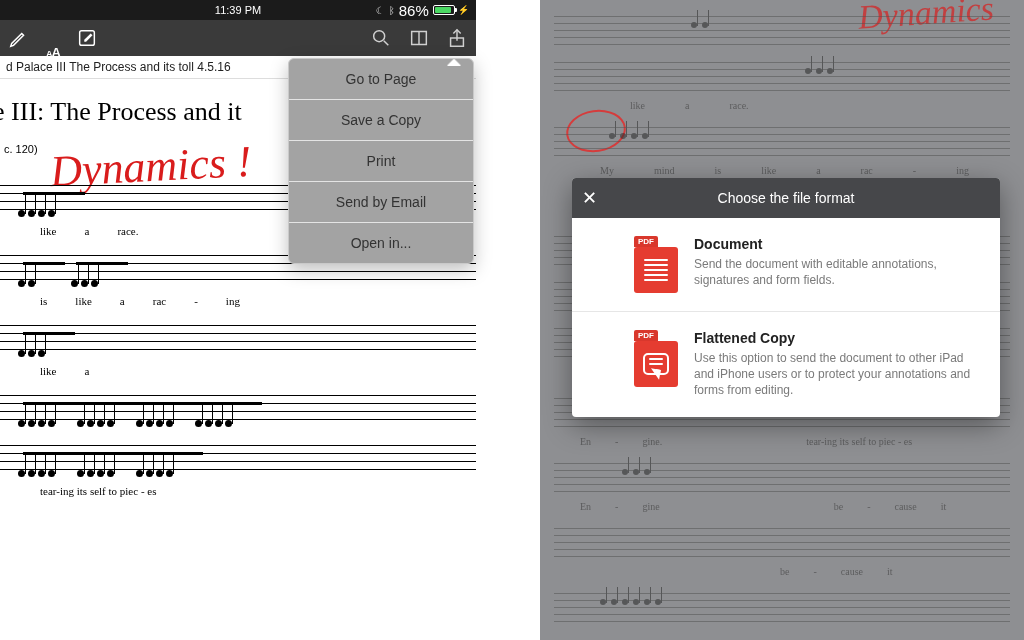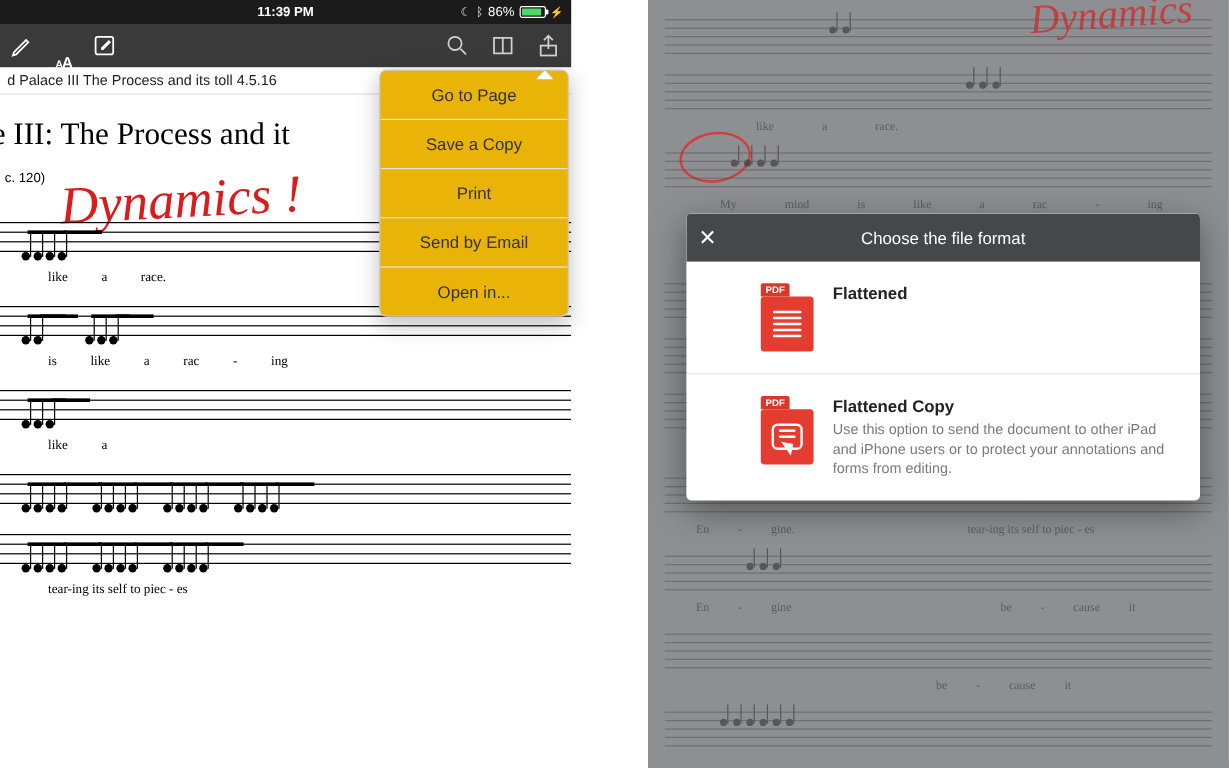--- a/index.html
+++ b/index.html
@@ -13,27 +13,27 @@
   .pane-left { width: 480px; flex: 0 0 480px; background: #fff; border-right: 4px solid #fff;}
   .gap { width: 60px; flex: 0 0 60px; background: #fff; }
   .pane-right { width: 484px; flex: 0 0 484px; background: #8e8f92; }
 
   
   .status-bar {
     height: 20px; background: #1b1b1b; color: #fff;
     display: flex; align-items: center; justify-content: center;
     font-size: 11px; position: relative;
   }
-  .status-time { font-weight: 700; }
+  .status-time { font-weight: 400; }
   .status-right {
     position: absolute; right: 6px; display: flex; align-items: center; gap: 4px;
   }
   .moon { font-size: 10px; opacity: .9; }
   .bt { font-size: 10px; opacity: .9; }
-  .batt-pct { font-size: 11px; }
+  .batt-pct { font-size: 15px; }
   .batt-icon {
     width: 22px; height: 10px; border: 1px solid #fff; border-radius: 2px;
     position: relative; display: inline-block;
   }
   .batt-icon::after { content:""; position:absolute; right:-3px; top:2px; width:2px; height:4px; background:#fff; border-radius:0 1px 1px 0;}
   .batt-fill { position:absolute; left:1px; top:1px; bottom:1px; width:82%; background:#4cd964; border-radius:1px;}
   .bolt { font-size: 9px; }
 
   .toolbar {
     height: 36px; background: #3a3a3a; display:flex; align-items:center;
@@ -91,22 +91,22 @@
   .beam-grp .nh:last-child::before {
     content:""; position:absolute; top:-18px; left:5px; width:32px; height:3px; background:#000;
   }
   .lyrics {
     display:flex; gap:28px; font-family: Georgia, serif; font-size:11px;
     padding-left: 40px; margin-top:-10px;
   }
 
   
   .dropdown {
-    position:absolute; top: 58px; right: 2px; width: 158px;
-    background:#eab308; border:1px solid #c9c9c9; border-radius:6px;
+    position:absolute; top: 58px; right: 2px; width: 186px;
+    background:#a3a3a3; border:1px solid #c9c9c9; border-radius:6px;
     box-shadow: 0 6px 18px rgba(0,0,0,.25);
     overflow:hidden; z-index: 20;
   }
   .dropdown::before{
     content:""; position:absolute; top:-7px; right:12px;
     border:7px solid transparent; border-bottom-color:#fff;
     filter: drop-shadow(0 -1px 0 #c9c9c9);
   }
   .menu-item {
     text-align:center; font-size:14px; color:#333;
@@ -503,21 +503,22 @@
             <div class="pdf-lines">
               <div></div>
               <div></div>
               <div></div>
               <div></div>
               <div></div>
             </div>
           </div>
       </div>
       <div class="opt-text">
-        <h4>Flattened</h4>
+        <h4>Document</h4>
+        <p>Send the document with editable annotations, signatures and form fields.</p>
       </div>
     </div>
     <div class="option">
       <div class="pdf-badge">
         <div class="pdf-tab">PDF</div>
         <div class="pdf-body">
             <div class="pdf-chat">
               <div></div>
               <div></div>
             </div>

